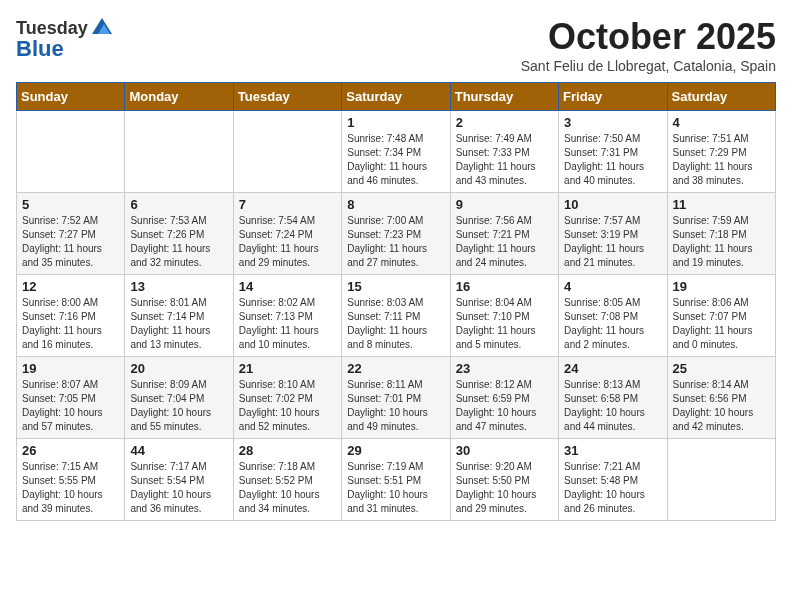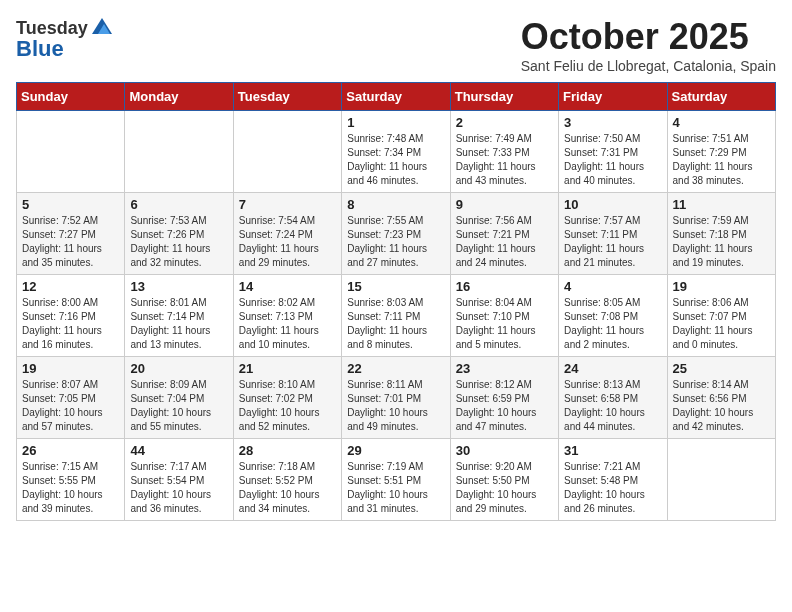--- a/index.html
+++ b/index.html
@@ -29,38 +29,38 @@
       font-size: 22px;
       font-weight: bold;
       color: #1a5fa8;
     }
     .logo-icon {
       width: 24px;
       height: 24px;
       margin-left: 2px;
     }
     .title-area {
-      text-align: left;
+      text-align: right;
     }
     .month-title {
       font-size: 36px;
       font-weight: bold;
       color: #222;
     }
     .subtitle {
       font-size: 14px;
       color: #444;
     }
     .calendar {
       width: 100%;
       border-collapse: collapse;
       border: 1px solid #ccc;
     }
     .calendar th {
-      background-color: #b91c1c;
+      background-color: #a16207;
       color: #fff;
       font-size: 13px;
       font-weight: bold;
       padding: 6px 4px;
       text-align: left;
       border: 1px solid #2a5da5;
     }
     .calendar td {
       vertical-align: top;
       border: 1px solid #ccc;
@@ -165,34 +165,34 @@
 Daylight: 11 hours and 32 minutes.</div>
         </td>
         <td>
           <div class="day-number">7</div>
           <div class="day-info">Sunrise: 7:54 AM
 Sunset: 7:24 PM
 Daylight: 11 hours and 29 minutes.</div>
         </td>
         <td>
           <div class="day-number">8</div>
-          <div class="day-info">Sunrise: 7:55 AM
+          <div class="day-info">Sunrise: 7:00 AM
 Sunset: 7:23 PM
 Daylight: 11 hours and 27 minutes.</div>
         </td>
         <td>
           <div class="day-number">9</div>
           <div class="day-info">Sunrise: 7:56 AM
 Sunset: 7:21 PM
 Daylight: 11 hours and 24 minutes.</div>
         </td>
         <td>
           <div class="day-number">10</div>
           <div class="day-info">Sunrise: 7:57 AM
-Sunset: 7:11 PM
+Sunset: 3:19 PM
 Daylight: 11 hours and 21 minutes.</div>
         </td>
         <td>
           <div class="day-number">11</div>
           <div class="day-info">Sunrise: 7:59 AM
 Sunset: 7:18 PM
 Daylight: 11 hours and 19 minutes.</div>
         </td>
       </tr>
       <tr>

